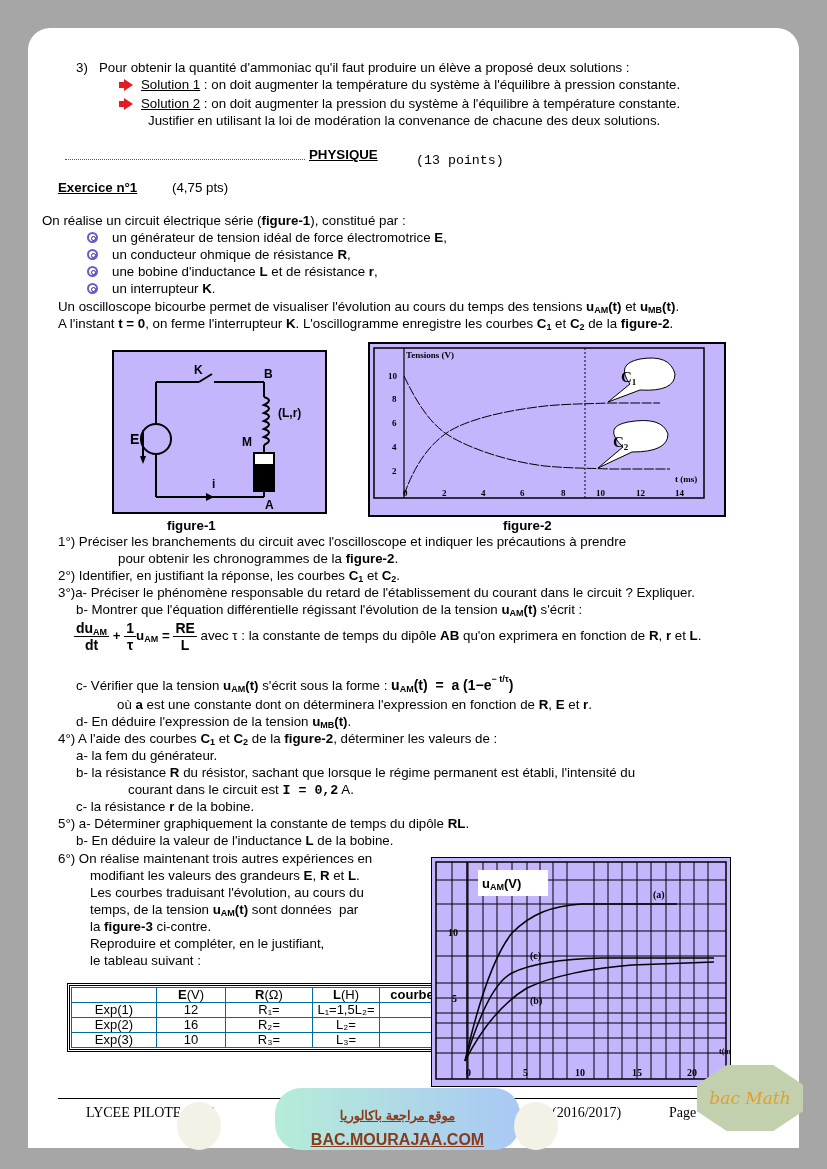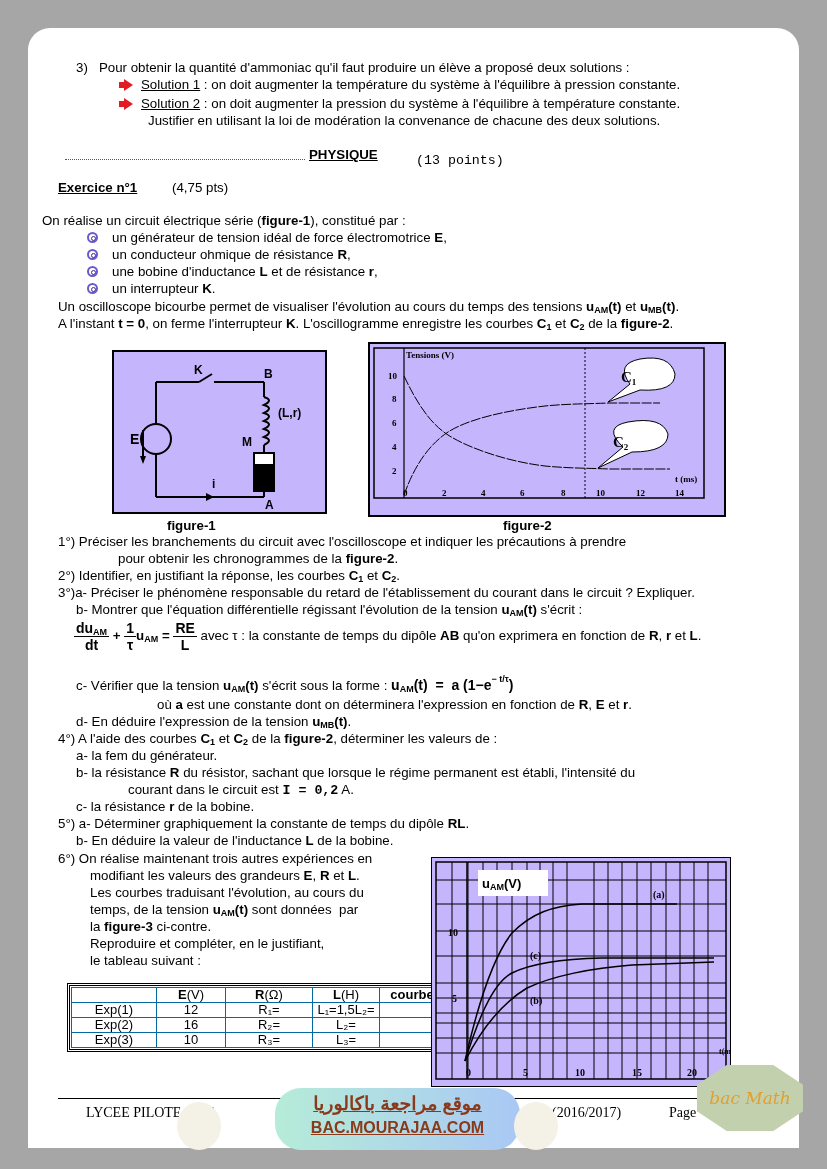--- a/index.html
+++ b/index.html
@@ -130,21 +130,21 @@
 
 <div class="abs" style="left:74px;top:620px;">
   <span class="frac"><span class="num">du<sub>AM</sub></span><span>dt</span></span>
   <b>+</b>
   <span class="frac"><span class="num">1</span><span>τ</span></span><b>u<sub>AM</sub> =</b>
   <span class="frac"><span class="num">RE</span><span>L</span></span>
   avec τ<span> : la constante de temps du dipôle </span><b>AB</b><span> qu'on exprimera en fonction de </span><b>R</b>, <b>r</b> et <b>L</b>.
 </div>
 
 <div class="abs" style="left:76px;top:677px;"><span>c-   Vérifier que la tension </span><b>u<sub>AM</sub>(t)</b><span> s'écrit sous la forme : </span><b style="font-size:14px;">u<sub>AM</sub>(t) &nbsp;= &nbsp;a (1−e<sup style="font-size:9px;vertical-align:8px;">− t/τ</sup>)</b></div>
-<div class="abs" style="left:117px;top:697px;margin-left:40px;"><span>où </span><b>a</b><span> est une constante dont on déterminera l'expression en fonction de </span><b>R</b>, <b>E</b> et <b>r</b>.</div>
+<div class="abs" style="left:117px;top:697px;"><span>où </span><b>a</b><span> est une constante dont on déterminera l'expression en fonction de </span><b>R</b>, <b>E</b> et <b>r</b>.</div>
 <div class="abs" style="left:76px;top:714px;"><span>d-   En déduire l'expression de la tension </span><b>u<sub>MB</sub>(t)</b>.</div>
 <div class="abs" style="left:58px;top:731px;"><span>4°)   A l'aide des courbes </span><b>C<sub>1</sub></b> et <b>C<sub>2</sub></b><span> de la </span><b>figure-2</b><span>, déterminer les valeurs de :</span></div>
 <div class="abs" style="left:76px;top:748px;">a-   la fem du générateur.</div>
 <div class="abs" style="left:76px;top:765px;"><span>b-   la résistance </span><b>R</b><span> du résistor, sachant que lorsque le régime permanent est établi, l'intensité du</span></div>
 <div class="abs" style="left:128px;top:782px;"><span>courant dans le circuit est </span><b style="font-family:Liberation Mono, monospace;">I = 0,2</b><span> A.</span></div>
 <div class="abs" style="left:76px;top:799px;"><span>c-   la résistance </span><b>r</b><span> de la bobine.</span></div>
 <div class="abs" style="left:58px;top:816px;"><span>5°) a-  Déterminer graphiquement la constante de temps du dipôle </span><b>RL</b>.</div>
 <div class="abs" style="left:76px;top:833px;"><span>b-   En déduire la valeur de l'inductance </span><b>L</b><span> de la bobine.</span></div>
 
 <div class="abs" style="left:58px;top:851px;">6°)   On réalise maintenant trois autres expériences en</div>
@@ -247,19 +247,19 @@
   </svg>
 </div>
 
 <div class="abs" style="left:58px;top:1098px;width:650px;border-top:1px solid #000;"></div>
 <div class="abs foot" style="left:86px;top:1105px;">LYCEE PILOTE - SFA</div>
 <div class="abs foot" style="left:552px;top:1105px;">(2016/2017)</div>
 <div class="abs foot" style="left:669px;top:1105px;">Page</div>
 
 <div style="position:absolute;left:177px;top:1102px;width:44px;height:48px;border-radius:50%;background:#f4f1e6;"></div>
 <div style="position:absolute;left:275px;top:1088px;width:245px;height:62px;border-radius:26px;background:linear-gradient(90deg,#b6ecd8,#a9c8f5);text-align:center;">
-  <div style="font-size:19px;font-weight:bold;color:#8a3a1a;text-decoration:underline;margin-top:4px;line-height:24px;">موقع مراجعة باكالوريا</div>
+  <div style="font-size:13px;font-weight:bold;color:#8a3a1a;text-decoration:underline;margin-top:16px;line-height:24px;">موقع مراجعة باكالوريا</div>
   <div style="font-size:16px;font-weight:bold;color:#8a3a1a;text-decoration:underline;line-height:24px;">BAC.MOURAJAA.COM</div>
 </div>
 <div style="position:absolute;left:514px;top:1102px;width:44px;height:48px;border-radius:50%;background:#f4f1e6;"></div>
 <div style="position:absolute;left:697px;top:1065px;width:106px;height:66px;background:#c3d0ae;clip-path:polygon(28% 0,72% 0,100% 30%,100% 70%,72% 100%,28% 100%,0 70%,0 30%);display:flex;align-items:center;justify-content:center;">
   <span style="font-family:'DejaVu Serif',serif;font-style:italic;color:#e0a030;font-size:17px;">bac Math</span>
 </div>
 
 </body></html>

